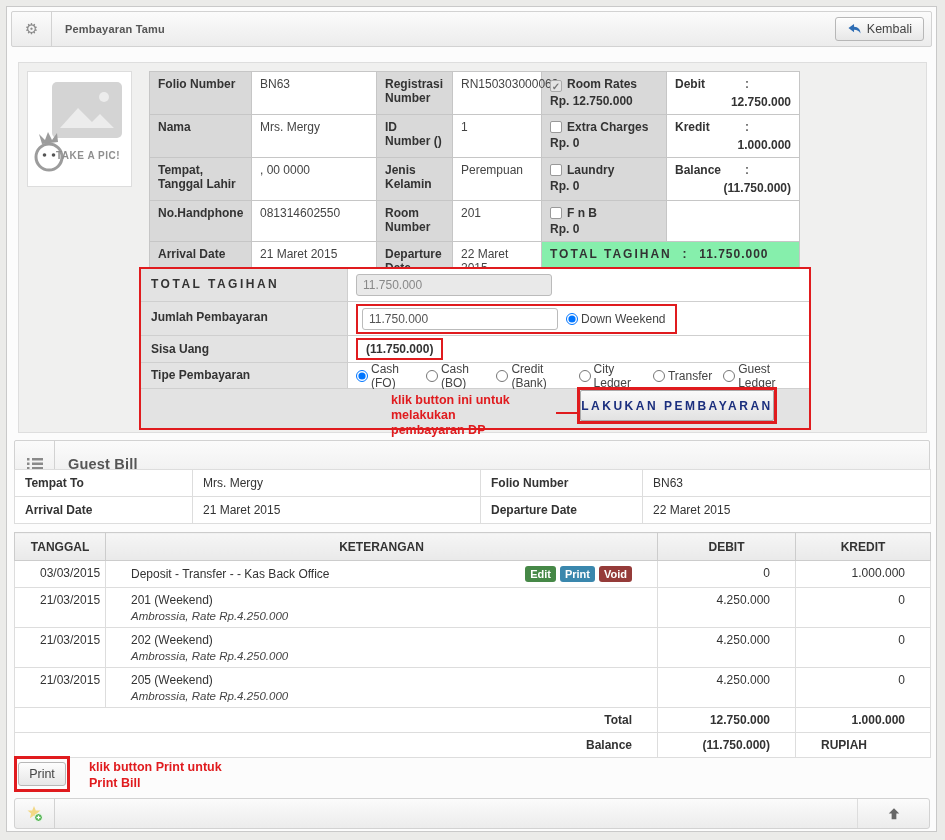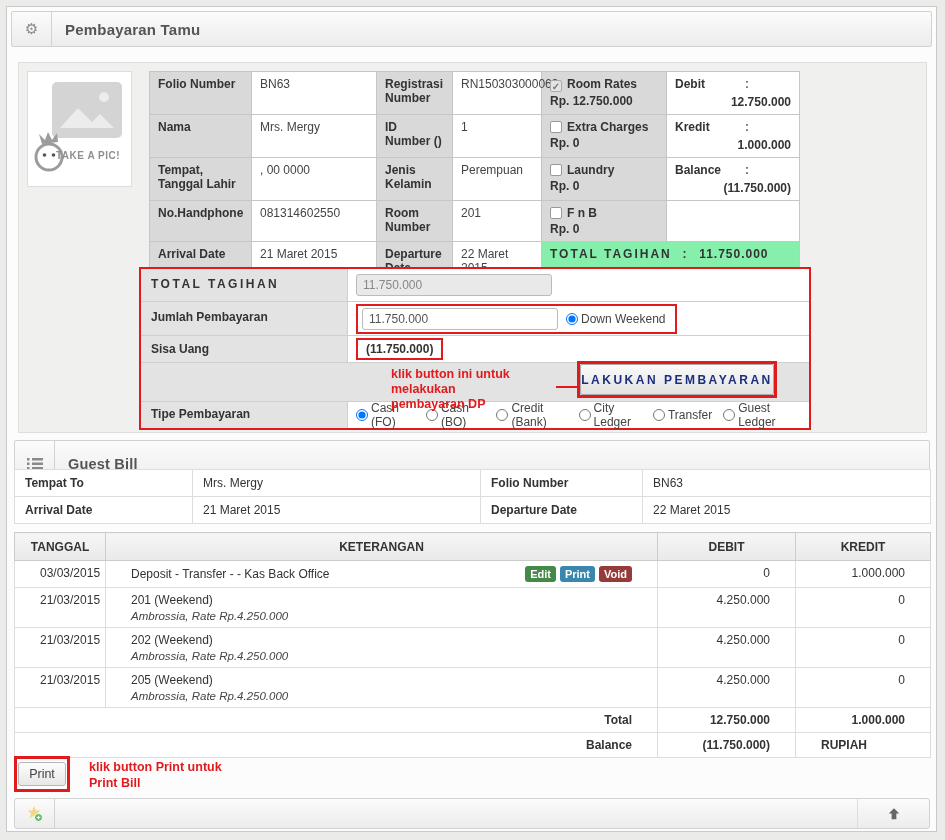--- a/index.html
+++ b/index.html
@@ -2,21 +2,21 @@
 <html><head>
 <meta charset="utf-8">
 <style>
   * { box-sizing: border-box; margin: 0; padding: 0; }
   html,body { width:945px; height:840px; background:#ebebe9; font-family:"Liberation Sans", sans-serif; font-size:12px; color:#333; }
   .frame { position:absolute; left:6px; top:6px; width:931px; height:826px; background:#fcfcfc; border:1px solid #c9c9c9; }
 
   
   .bar { position:absolute; display:flex; align-items:stretch; background:linear-gradient(#fbfbfb,#ececec); border:1px solid #d2d2d2; border-radius:2px; }
   .bar .icon-cell { width:40px; display:flex; align-items:center; justify-content:center; border-right:1px solid #d2d2d2; color:#8a8a8a; font-size:15px; }
-  .bar .bar-title { display:flex; align-items:center; padding-left:13px; font-weight:bold; font-size:15px; color:#555; letter-spacing:0.2px; }
+  .bar .bar-title { display:flex; align-items:center; padding-left:13px; font-weight:bold; font-size:11px; color:#555; letter-spacing:0.2px; }
   .bar .bar-right { margin-left:auto; display:flex; align-items:center; padding-right:7px; }
 
   .top-header { left:4px; top:4px; width:921px; height:36px; }
   .btn { display:inline-flex; align-items:center; gap:5px; background:linear-gradient(#fdfdfd,#e7e7e7); border:1px solid #b7b7b7; border-radius:3px; padding:4px 11px; font-size:12.5px; color:#444; cursor:pointer; box-shadow:0 1px 0 rgba(255,255,255,.8) inset; }
 
   
   .guest-panel { position:absolute; left:11px; top:55px; width:909px; height:371px; background:#f0f0ef; border:1px solid #dedede; }
   .photo { position:absolute; left:8px; top:8px; width:105px; height:116px; background:#fff; border:1px solid #ddd; }
 
   table.ginfo { position:absolute; left:130px; top:8px; width:650px; border-collapse:collapse; table-layout:fixed; }
@@ -88,20 +88,28 @@
   .photo-caption { position:absolute; left:28px; top:78px; font-weight:bold; font-size:10px; color:#8f8f8f; letter-spacing:0.5px; }
 </style>
 </head>
 <body>
 
 <div class="frame">
 
   <div class="bar top-header">
     <div class="icon-cell">⚙</div>
     <div class="bar-title">Pembayaran Tamu</div>
+    <div class="bar-right">
+      <button class="btn">
+        <svg width="15" height="13" viewBox="0 0 16 14">
+          <path d="M7.5 1 L1.5 5.5 L7.5 10 V7.2 C10.8 7.2 13 8.4 14.4 11.4 C14.6 7 12 4.2 7.5 4 Z" fill="#2e6db4"></path>
+        </svg>
+        <span>Kembali</span>
+      </button>
+    </div>
   </div>
 
   <div class="guest-panel">
 
     <div class="photo">
       <svg width="70" height="56" style="position:absolute;left:24px;top:10px">
         <rect x="0" y="0" width="70" height="56" rx="5" fill="#d4d4d4"></rect>
         <circle cx="52" cy="15" r="5" fill="#ececec"></circle>
         <path d="M8 46 L26 26 L40 40 L48 32 L62 46 Z" fill="#ececec"></path>
       </svg>
@@ -216,57 +224,57 @@
             </label>
           </span>
         </div>
       </div>
       <div class="prow" style="height:27px">
         <div class="plabel" style="padding-top:6px">Sisa Uang</div>
         <div class="pval">
           <span class="redbox sisa-wrap">(11.750.000)</span>
         </div>
       </div>
+      <div class="prow" style="height:26px">
+        <div class="plabel" style="padding-top:5px">Tipe Pembayaran</div>
+        <div class="pval">
+          <label class="radio-lab">
+              <input type="radio" name="tipe" checked="" style="">
+              <span>Cash (FO)</span>
+            </label>
+          <label class="radio-lab">
+              <input type="radio" name="tipe" style="">
+              <span>Cash (BO)</span>
+            </label>
+          <label class="radio-lab">
+              <input type="radio" name="tipe" style="">
+              <span>Credit (Bank)</span>
+            </label>
+          <label class="radio-lab">
+              <input type="radio" name="tipe" style="">
+              <span>City Ledger</span>
+            </label>
+          <label class="radio-lab">
+              <input type="radio" name="tipe" style="">
+              <span>Transfer</span>
+            </label>
+          <label class="radio-lab">
+              <input type="radio" name="tipe" style="">
+              <span>Guest Ledger</span>
+            </label>
+        </div>
+      </div>
       <div class="prow btn-row">
         <div class="ann">
           <div>klik button ini untuk melakukan</div>
           <div>pembayaran DP</div>
         </div>
         <div class="connector"></div>
         <div class="submit-box">
           <button class="submit-btn">LAKUKAN PEMBAYARAN</button>
-        </div>
-      </div>
-      <div class="prow" style="height:26px">
-        <div class="plabel" style="padding-top:5px">Tipe Pembayaran</div>
-        <div class="pval">
-          <label class="radio-lab">
-              <input type="radio" name="tipe" checked="" style="">
-              <span>Cash (FO)</span>
-            </label>
-          <label class="radio-lab">
-              <input type="radio" name="tipe" style="">
-              <span>Cash (BO)</span>
-            </label>
-          <label class="radio-lab">
-              <input type="radio" name="tipe" style="">
-              <span>Credit (Bank)</span>
-            </label>
-          <label class="radio-lab">
-              <input type="radio" name="tipe" style="">
-              <span>City Ledger</span>
-            </label>
-          <label class="radio-lab">
-              <input type="radio" name="tipe" style="">
-              <span>Transfer</span>
-            </label>
-          <label class="radio-lab">
-              <input type="radio" name="tipe" style="">
-              <span>Guest Ledger</span>
-            </label>
         </div>
       </div>
     </div>
   </div>
 
   <div class="bar bill-header">
     <div class="icon-cell">
       <svg width="16" height="13" viewBox="0 0 16 13">
         <rect x="0" y="1" width="2.5" height="2.5" fill="#8a8a8a"></rect>
           <rect x="5" y="1" width="11" height="2.5" fill="#8a8a8a"></rect>

